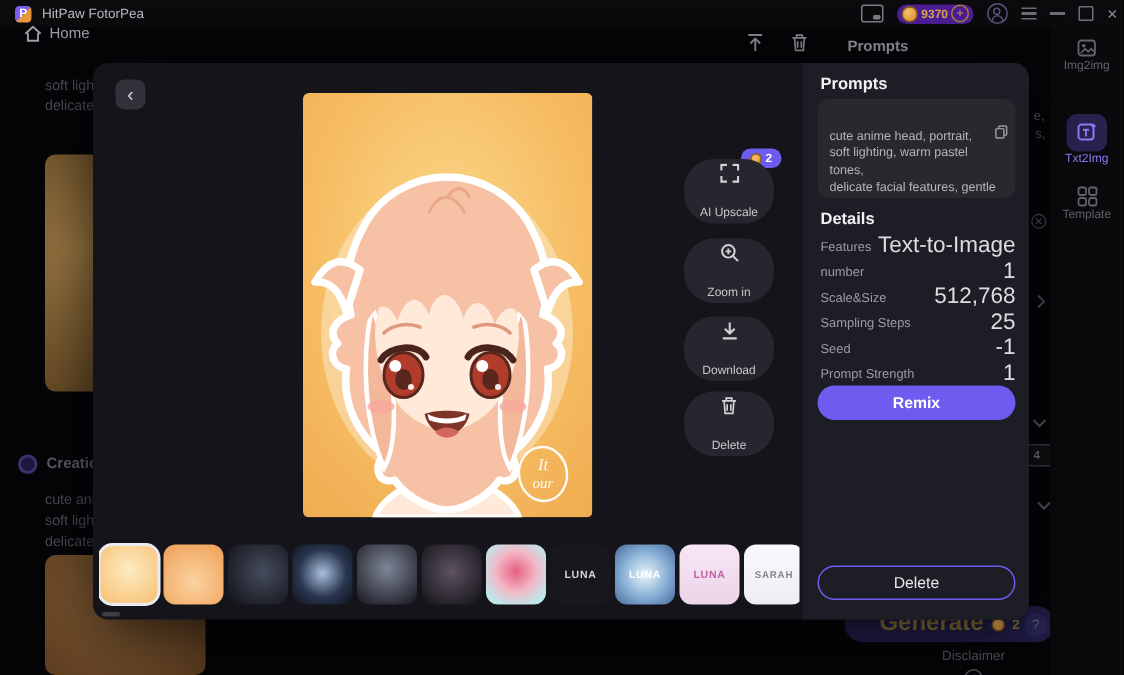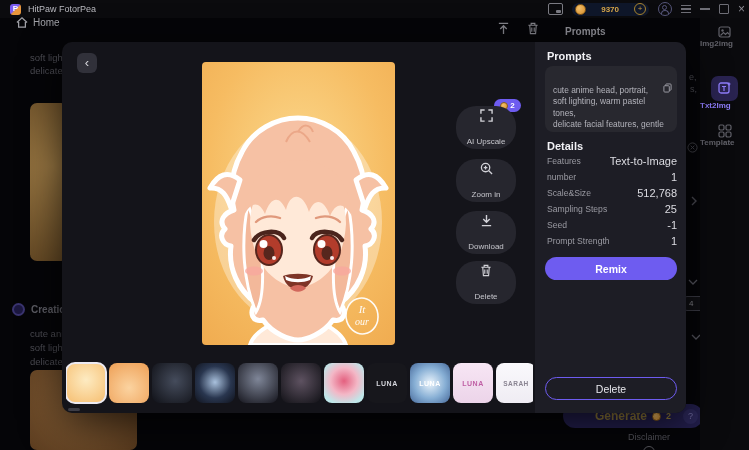--- a/index.html
+++ b/index.html
@@ -9,21 +9,21 @@
 
   
   .titlebar{left:0;top:0;width:749px;height:18px;background:#0b0b0e;display:flex;align-items:center;}
   .logo{width:11px;height:11px;border-radius:3px;margin-left:10px;
         background:linear-gradient(135deg,#7a5cf0 45%,#e8963c 55%);color:#fff;font-size:8px;
         font-weight:bold;display:flex;align-items:center;justify-content:center;line-height:1;}
   .tb-title{margin-left:7px;font-size:9px;color:#b9b9bf;}
   .tb-right{position:absolute;right:4px;top:0;height:18px;display:flex;align-items:center;gap:9px;}
   .pip{width:13px;height:10px;border:1.2px solid #7c7c84;border-radius:2px;position:relative;}
   .pip:after{content:"";position:absolute;right:1px;bottom:1px;width:5px;height:3.5px;background:#7c7c84;border-radius:1px;}
-  .coinpill{height:13px;background:#0f172a;border-radius:7px;display:flex;align-items:center;padding:0 3px;gap:15px;}
+  .coinpill{height:13px;background:#4c1d95;border-radius:7px;display:flex;align-items:center;padding:0 3px;gap:2px;}
   .coin{border-radius:50%;background:radial-gradient(circle at 35% 35%,#f3c06a,#d98e2b);
         border:1px solid #8a5c18;display:inline-block;}
   .coin.c10{width:9px;height:9px;}
   .coin.c7{width:7px;height:7px;}
   .coin.c6{width:6px;height:6px;}
   .coins-num{font-size:8px;font-weight:bold;color:#d9a74a;}
   .pluscircle{width:10px;height:10px;border:1px solid #a8842e;border-radius:50%;color:#c79a3e;
               font-size:8px;display:flex;align-items:center;justify-content:center;line-height:1;}
   .account{width:12px;height:12px;border:1.2px solid #55557a;border-radius:50%;position:relative;}
   .account:before{content:"";position:absolute;left:3.4px;top:1.8px;width:3px;height:3px;border:1px solid #55557a;border-radius:50%;}
@@ -41,31 +41,31 @@
   .creation{display:flex;align-items:center;gap:6px;color:#5c5c64;font-size:10px;font-weight:bold;}
   .cre-dot{width:9px;height:9px;border-radius:50%;border:2px solid #3a3470;background:#1c1840;}
   .ghost-ic{color:#808088;}
   .bg-prompts{color:#8f8f96;font-size:10px;font-weight:bold;}
   .frag{color:#4c4c53;font-size:9px;}
   .steps-box{width:20px;height:13px;border:1px solid #3a3a44;border-radius:3px;background:#101014;
              color:#8b8b92;font-size:8px;display:flex;align-items:center;padding-left:4px;}
   .chev{color:#55555e;}
   .generate{width:140px;height:24px;border-radius:13px;background:#221e4b;display:flex;align-items:center;
             justify-content:center;gap:5px;position:relative;}
-  .gen-label{color:#8f7a39;font-size:12px;font-weight:bold;}
+  .gen-label{color:#8f7a39;font-size:16px;font-weight:bold;}
   .gen-cost{color:#8f7a39;font-size:9px;font-weight:bold;}
   .q-circle{position:absolute;right:5px;top:4.5px;width:15px;height:15px;border-radius:50%;background:#2b2758;
             color:#6f6a9e;font-size:9px;display:flex;align-items:center;justify-content:center;}
   .disclaimer{display:flex;align-items:center;gap:4px;color:#54545b;font-size:9px;}
   .info-circle{width:10px;height:10px;border:1px solid #54545b;border-radius:50%;font-size:7px;
                display:flex;align-items:center;justify-content:center;font-style:italic;}
 
   
   .side{left:700px;top:18px;width:49px;height:432px;background:#0a0a0d;}
-  .side-item{position:absolute;left:0;width:49px;font-weight:bold;}
+  .side-item{position:absolute;left:0;width:49px;text-align:center;}
   .side-label{font-size:8px;color:#63636b;display:block;}
   .side-label.active{color:#8f7dfc;}
   .side-tile{position:absolute;left:11px;width:27px;height:25px;border-radius:7px;background:#292350;}
 
   
   .modal{left:62px;top:42px;width:624px;height:371px;background:#14141a;border-radius:10px;
          box-shadow:0 10px 40px rgba(0,0,0,.7);}
   .panel{position:absolute;left:473px;top:0;width:151px;height:371px;background:#1d1d25;border-radius:0 10px 10px 0;}
   .backbtn{position:absolute;left:15px;top:11px;width:20px;height:20px;border-radius:6px;background:#31313a;
            display:flex;align-items:center;justify-content:center;color:#d6d6dc;}
@@ -83,21 +83,21 @@
   .thumb .tlabel{font-size:7px;font-weight:bold;letter-spacing:.5px;}
   .scrollthumb{position:absolute;left:6px;top:366px;width:12px;height:3px;border-radius:2px;background:#3d3d46;}
 
   .p-head{position:absolute;left:485px;font-size:11px;font-weight:bold;color:#f1f1f5;}
   .promptbox{position:absolute;left:483px;top:24px;width:132px;height:66px;background:#28282f;border-radius:8px;
              padding:7px 8px;box-sizing:border-box;color:#b4b4bc;font-size:8.4px;line-height:1.38;
              white-space:pre-line;overflow:hidden;}
   .copy-ic{position:absolute;right:5px;top:5px;color:#9a9aa2;}
   .drow{display:flex;justify-content:space-between;align-items:center;}
   .dlabel{color:#9b9ba3;font-size:8.6px;}
-  .dvalue{color:#dcdce2;font-size:11px;}
+  .dvalue{color:#dcdce2;font-size:15px;}
   .remix{position:absolute;left:483px;top:215px;width:132px;height:23px;border-radius:12px;background:#6e5cf0;
          color:#fff;font-size:10.5px;font-weight:bold;display:flex;align-items:center;justify-content:center;}
   .del-outline{position:absolute;left:483px;top:335px;width:132px;height:23px;border-radius:12px;
                border:1px solid #6e5cf0;box-sizing:border-box;color:#e6e6ec;font-size:10.5px;
                display:flex;align-items:center;justify-content:center;}
   svg{display:block;}
 </style>
 </head>
 <body>
 

